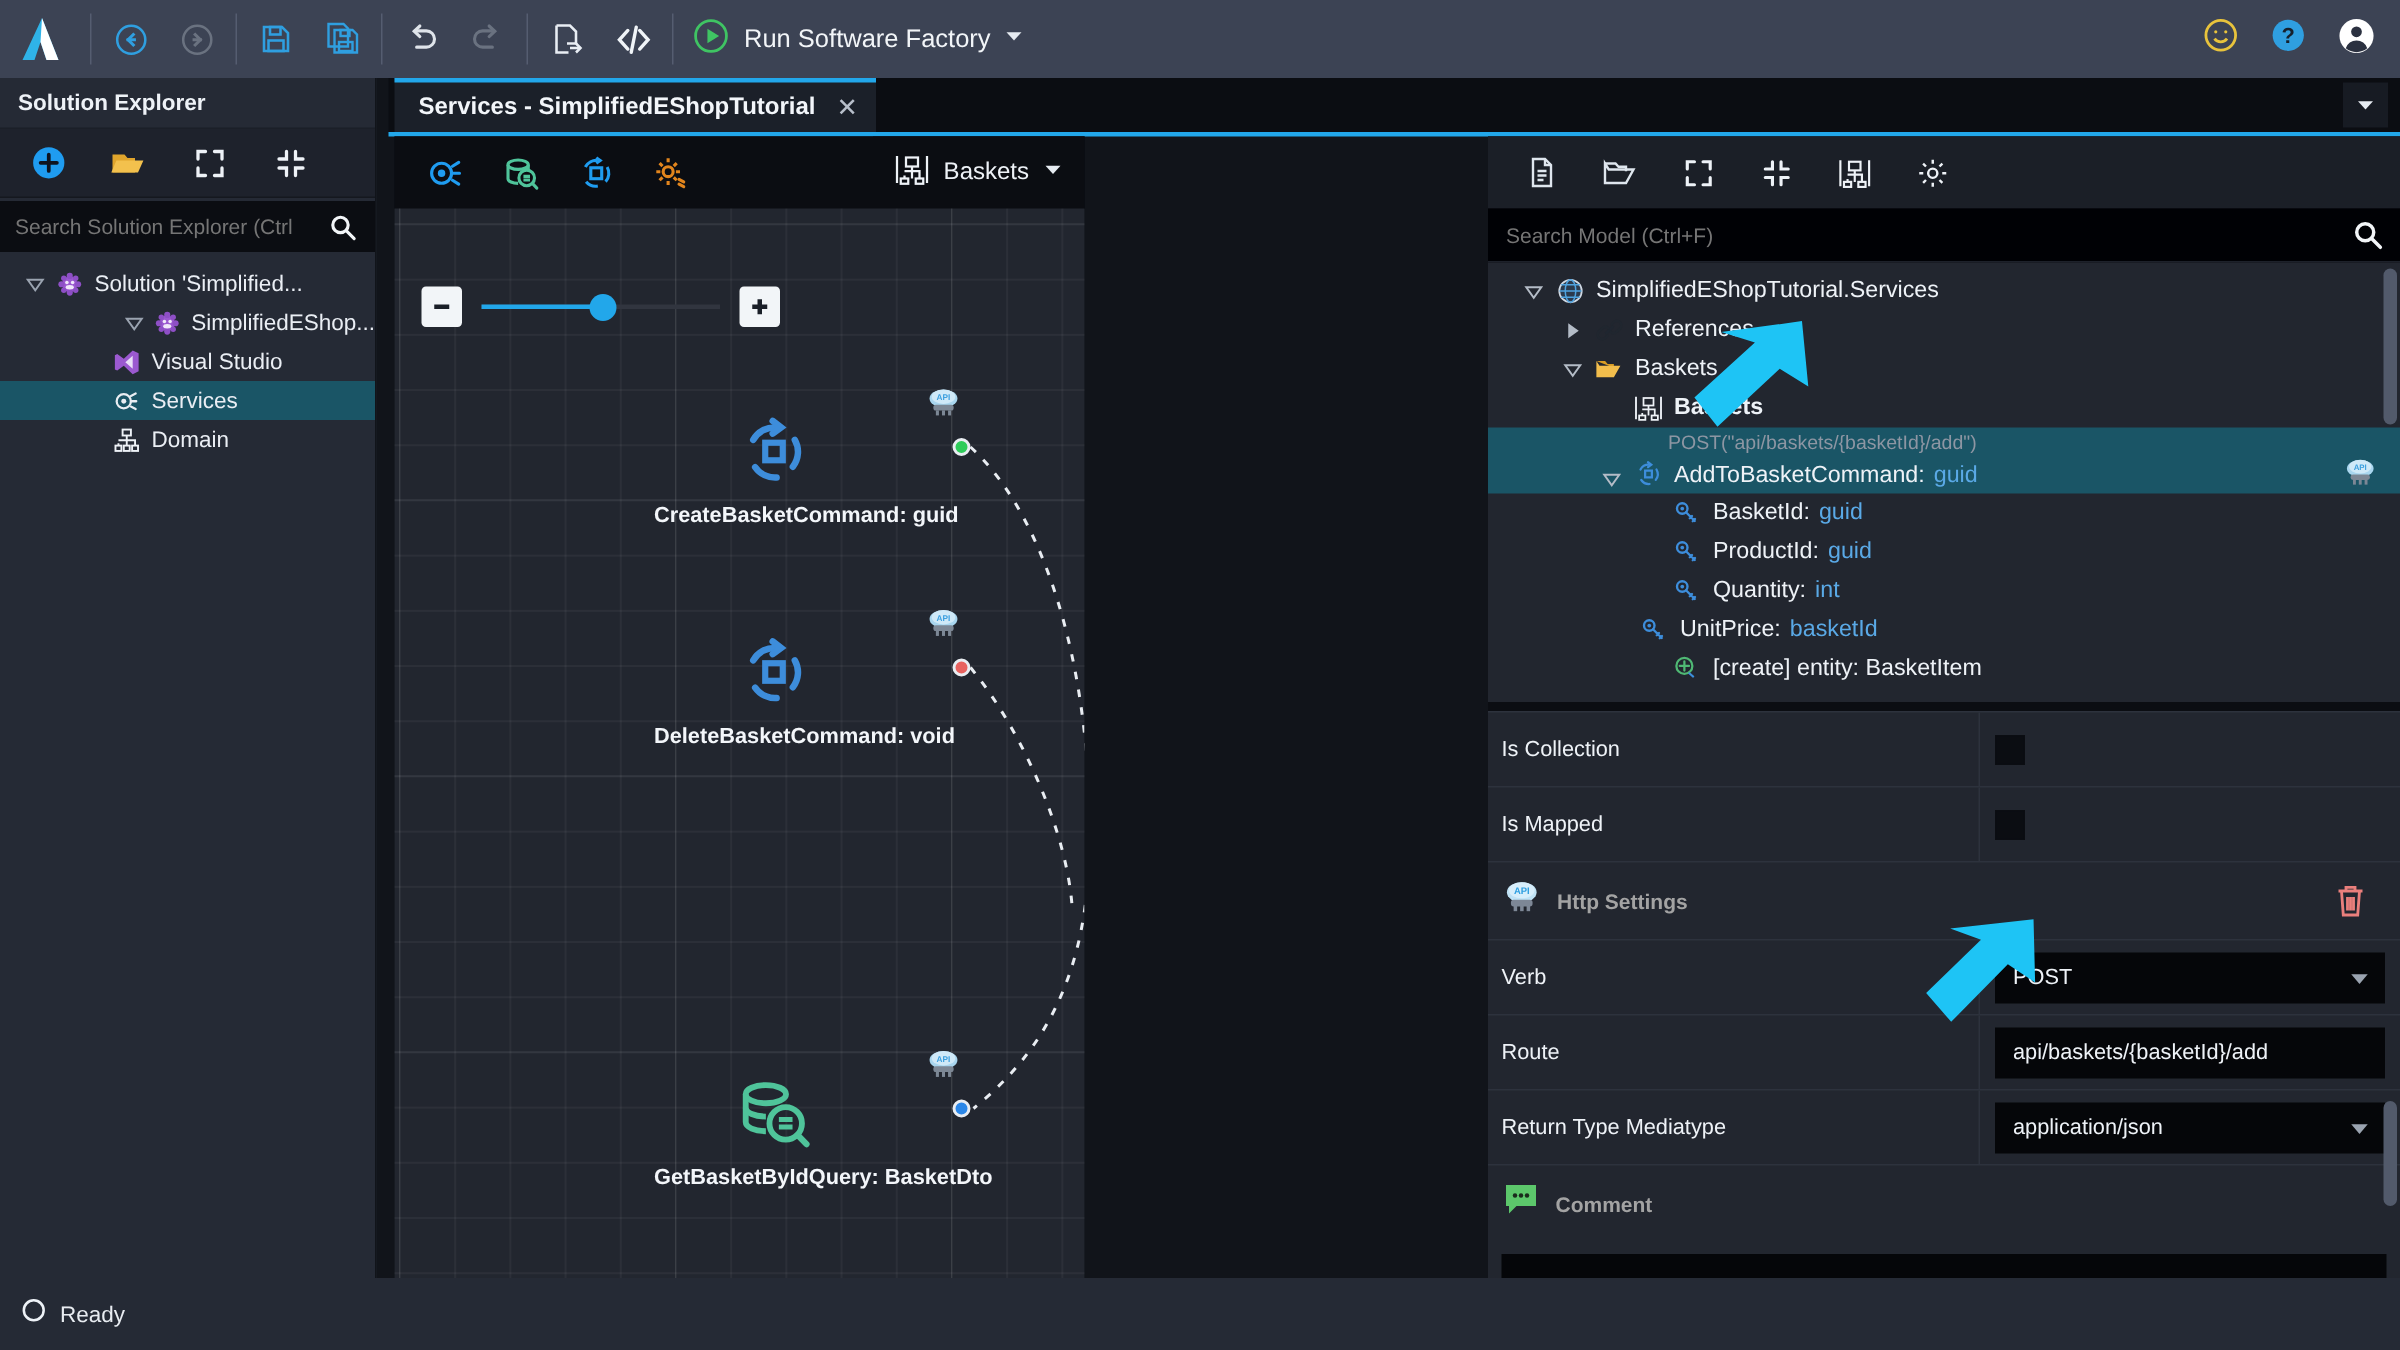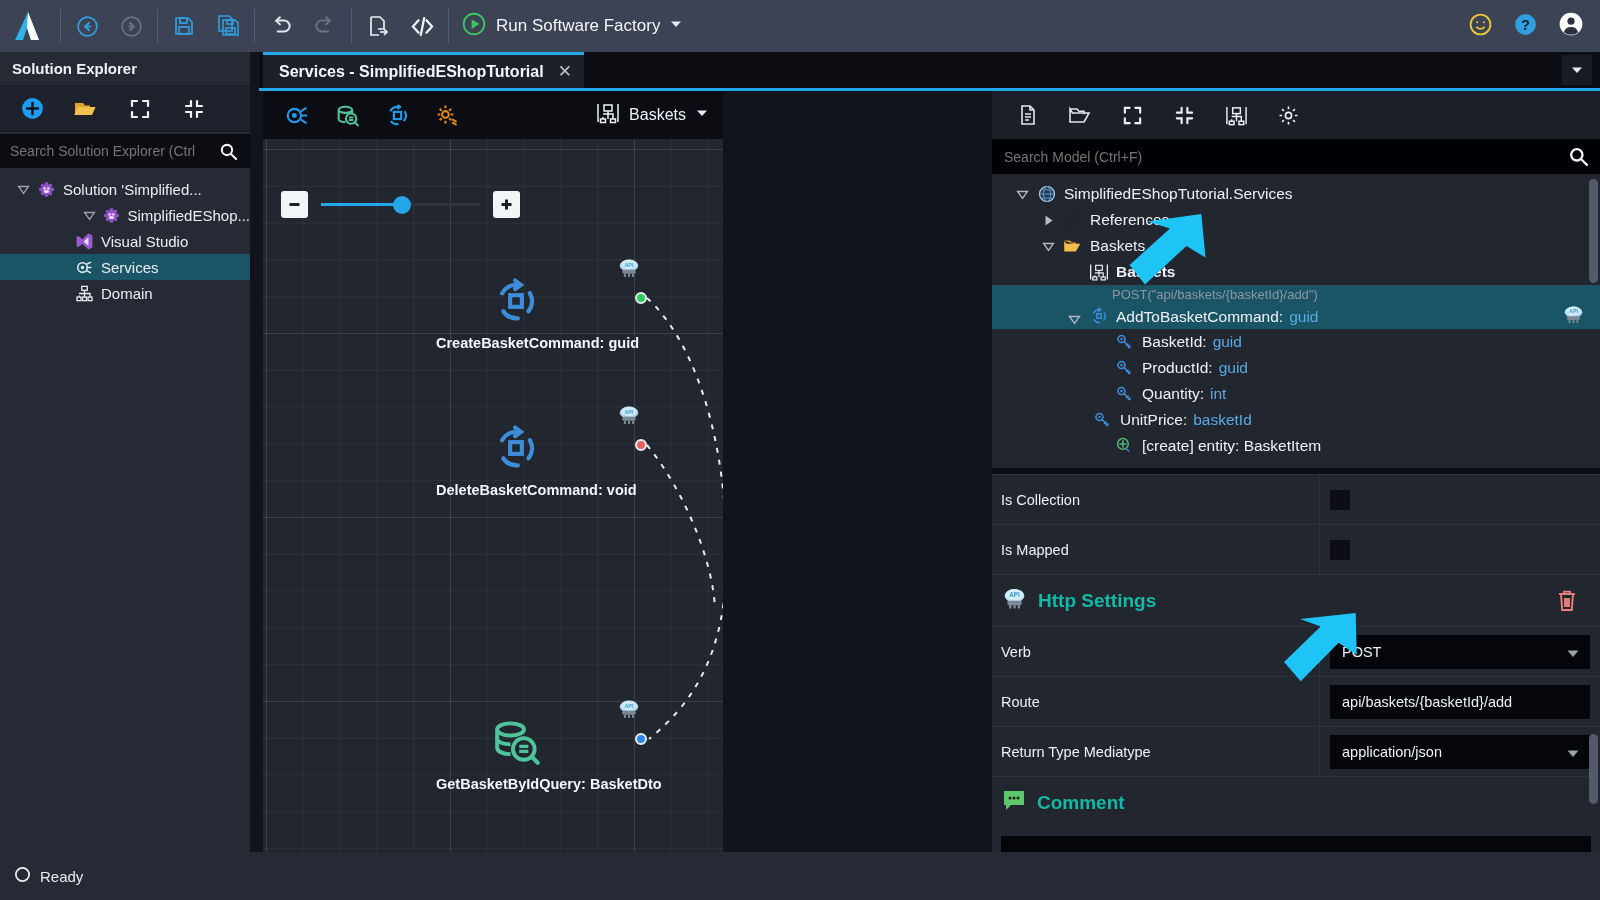--- a/index.html
+++ b/index.html
@@ -126,21 +126,21 @@
   .plabel { width:327px; display:flex; align-items:center; padding-left:9px;
     font-size:14.5px; color:#eef2f7; }
   .pvalue { flex:1; display:flex; align-items:center; padding:0 10px;
     border-left:1px solid #2d323d; }
   .chk { width:20px; height:20px; background:#0b0d12; border:1px solid #0b0d12; cursor:pointer; }
   .pinput { width:100%; height:34px; background:#050609; display:flex; align-items:center;
     padding:0 12px; font-size:14.5px; color:#eef2f7; cursor:text; position:relative; }
   .pinput .dd { position:absolute; right:10px; top:11px; }
   .section { display:flex; align-items:center; height:52px; border-top:1px solid #2d323d;
     padding-left:9px; gap:10px; position:relative; }
-  .section .stitle { font-size:19px; font-weight:bold; color:#14b8a6; }
+  .section .stitle { font-size:14px; font-weight:bold; color:#a3a3a3; }
   #trash { position:absolute; right:22px; top:14px; cursor:pointer; }
   #commentbox { margin:8px 9px 0 9px; height:50px; background:#050609; cursor:text; }
   #prop-scroll { position:absolute; right:2px; top:260px; width:9px; height:70px;
     border-radius:5px; background:#525a6b; }
 
   
   #status { position:absolute; left:0; top:852px; width:1600px; height:48px;
     background:#252a35; display:flex; align-items:center; padding-left:14px; gap:9px; }
   #status .slabel { font-size:15px; color:#e8ecf1; }
 

